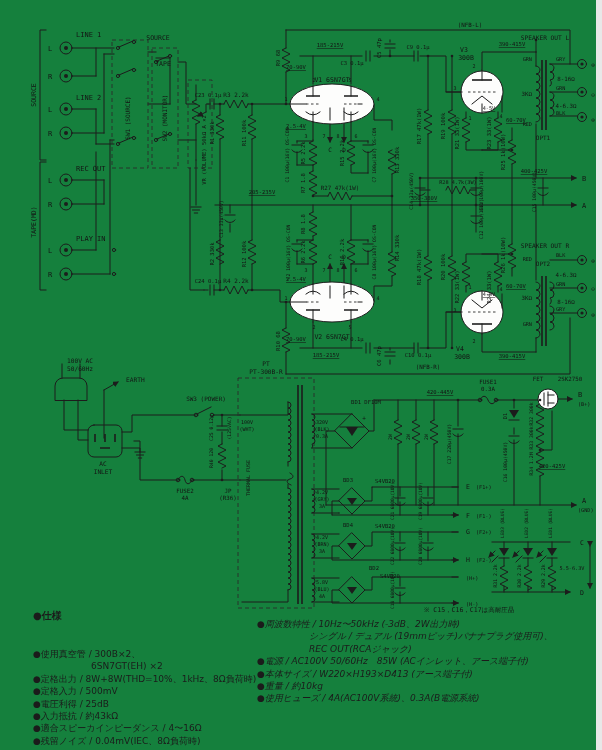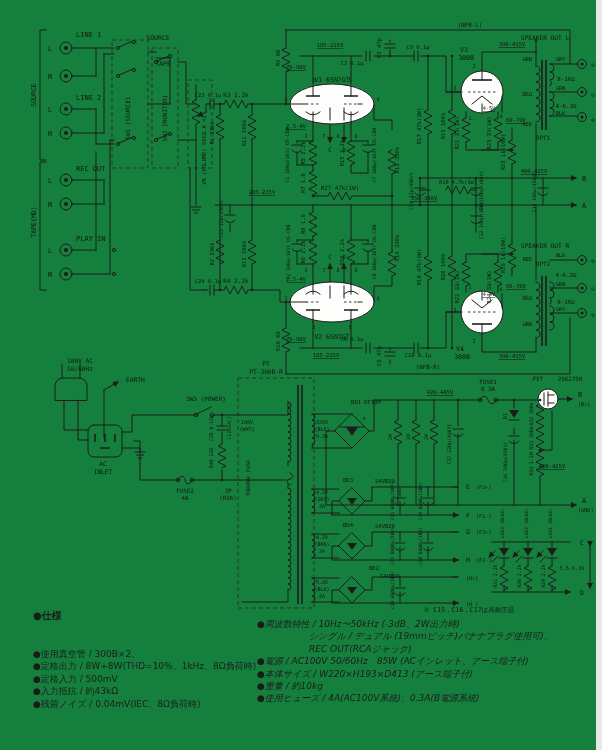--- a/index.html
+++ b/index.html
@@ -685,23 +685,26 @@
         <text x="580" y="595" font-size="6.5" text-anchor="start">D</text>
         <text x="572" y="570" font-size="5.2" text-anchor="middle">5.5-6.3V</text>
         <text x="424" y="612" font-size="6.5" text-anchor="start">※ C15，C16，C17は高耐圧品</text>
       </g>
 </svg>
 
 <div class="specs">
   <div class="spec-header">●仕様</div>
   <div class="col-left">
     <div class="spec-line">●使用真空管 / 300B×2、</div>
+    <div class="spec-line ind1">6SN7GT(EH) ×2</div>
     <div class="spec-line">●定格出力 / 8W+8W(THD=10%、1kHz、8Ω負荷時)</div>
     <div class="spec-line">●定格入力 / 500mV</div>
+    <div class="spec-line">●電圧利得 / 25dB</div>
     <div class="spec-line">●入力抵抗 / 約43kΩ</div>
+    <div class="spec-line">●適合スピーカインピーダンス / 4〜16Ω</div>
     <div class="spec-line">●残留ノイズ / 0.04mV(IEC、8Ω負荷時)</div>
   </div>
   <div class="col-right">
     <div class="spec-line">●周波数特性 / 10Hz〜50kHz (-3dB、2W出力時)</div>
     <div class="spec-line ind2">シングル / デュアル (19mmピッチ)バナナプラグ使用可)、</div>
     <div class="spec-line ind2">REC OUT(RCAジャック)</div>
     <div class="spec-line">●電源 / AC100V 50/60Hz　85W (ACインレット、アース端子付)</div>
     <div class="spec-line">●本体サイズ / W220×H193×D413 (アース端子付)</div>
     <div class="spec-line">●重量 / 約10kg</div>
     <div class="spec-line">●使用ヒューズ / 4A(AC100V系統)、0.3A(B電源系統)</div>

